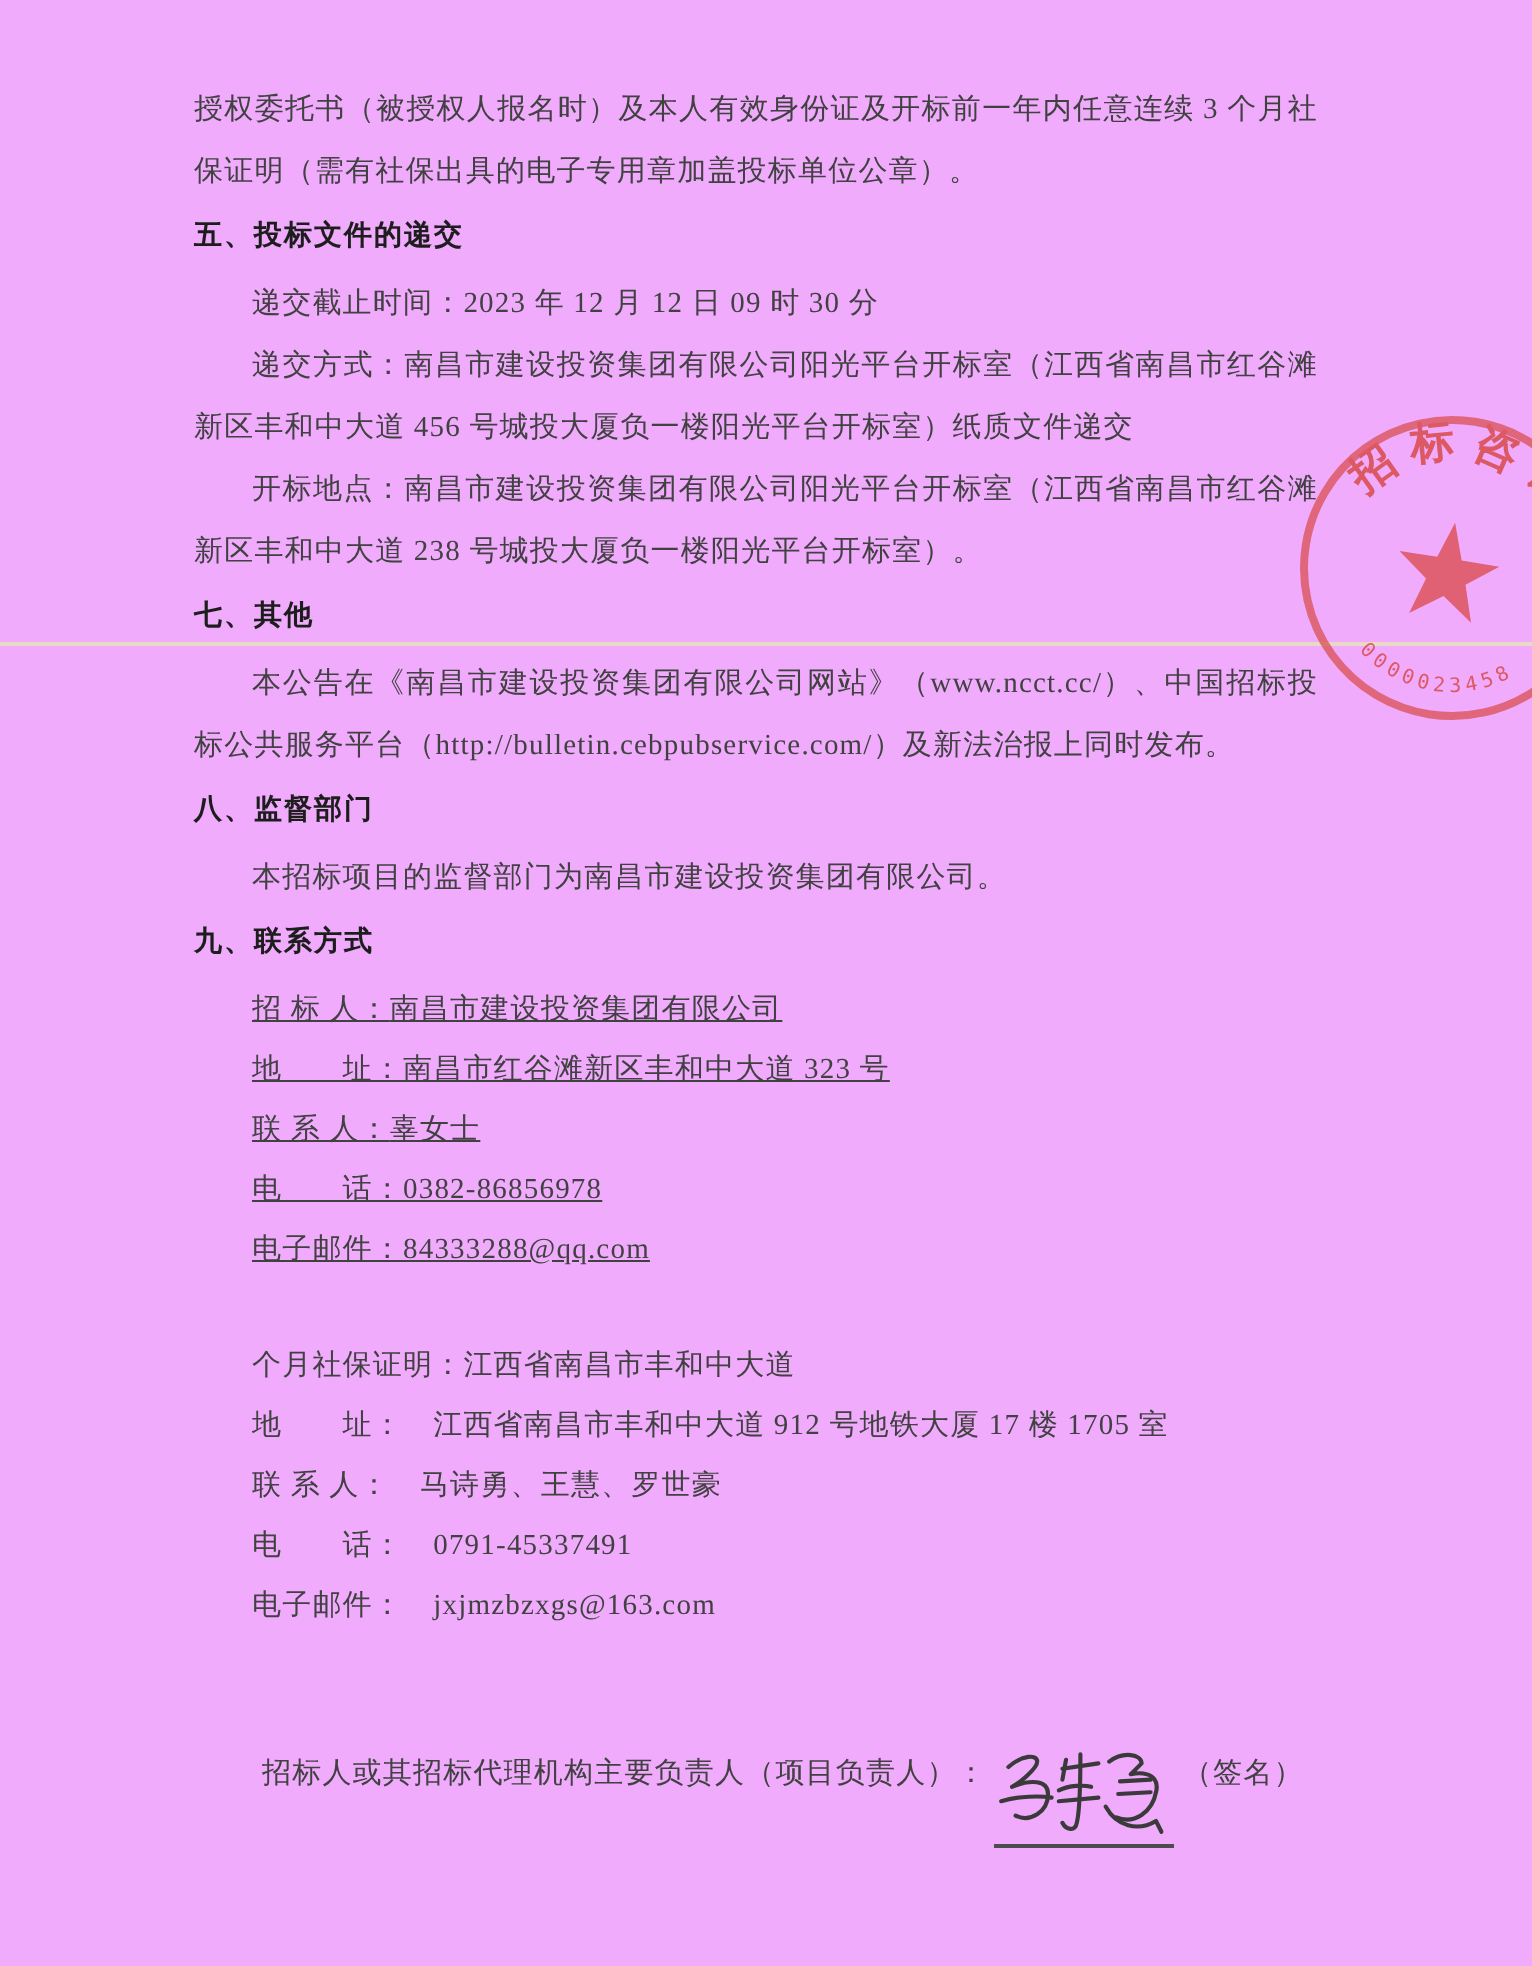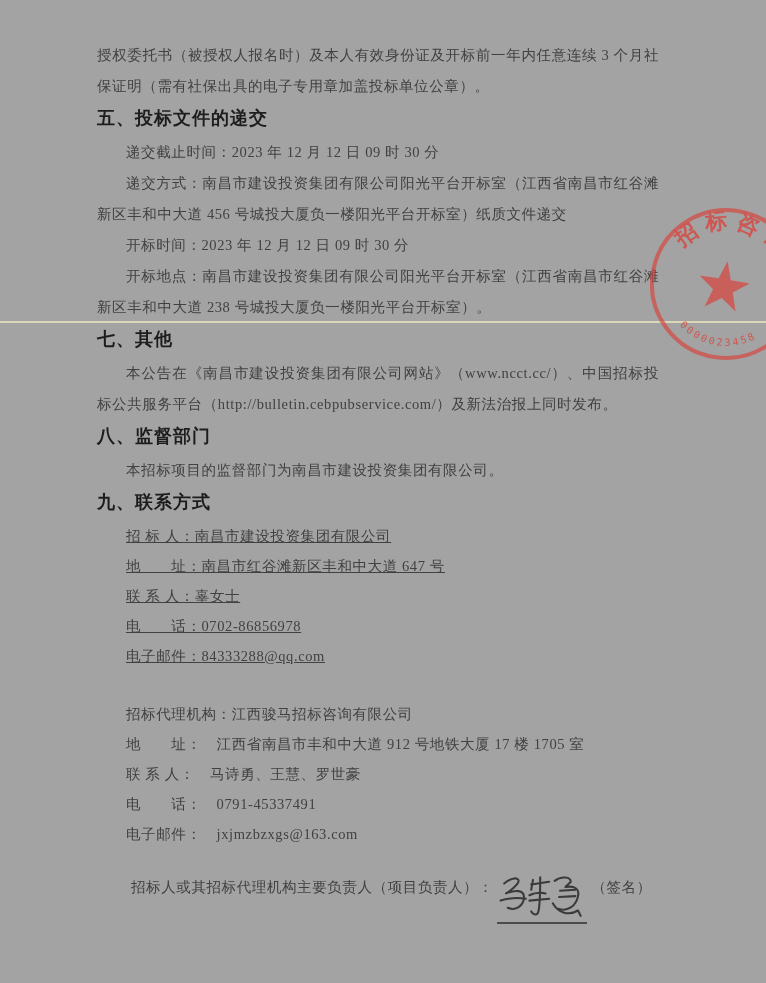--- a/index.html
+++ b/index.html
@@ -1,35 +1,35 @@
 <!DOCTYPE html>
 <html><head>
 <meta charset="utf-8">
 <style>
   html,body{margin:0;padding:0;background:#c9c9c9;}
   .page{
     position:relative;
     width:766px;height:983px;
     margin:0 auto;
-    background:#a3a3a3;
+    background:#f0abfc;
     overflow:hidden;
     font-family:"Liberation Serif","DejaVu Serif",serif;
     color:#414141;
   }
   .content{
     position:absolute;left:97px;top:0;width:562px;
     font-size:14.5px;letter-spacing:0.6px;
   }
   p.body{margin:0;line-height:31px;text-align:justify;}
   p.indent{text-indent:2em;}
   .intro{padding-top:40px;line-height:36.5px;margin-bottom:4px;}
   h3.sec{
-    font-size:18px;line-height:24px;font-weight:bold;color:#1d1d1d;
+    font-size:14px;line-height:24px;font-weight:bold;color:#1d1d1d;
     margin:5px 0 6px 0;letter-spacing:1px;
-    font-family:Liberation Mono, monospace;
+    font-family:Liberation Serif, serif;
   }
   .row{line-height:30px;margin:0;}
   .row .lbl{white-space:pre;}
   .agency-block{margin-top:28px;}
   .tenderer-block{margin-top:2px;}
   
   .artifact-line{
     position:absolute;left:0;top:321px;width:766px;height:2px;
     background:#e6e1bc;opacity:.85;pointer-events:none;
   }
@@ -58,52 +58,51 @@
   <div class="artifact-line"></div>
 
   <div class="content">
 
     <p class="body intro">授权委托书（被授权人报名时）及本人有效身份证及开标前一年内任意连续 3 个月社保证明（需有社保出具的电子专用章加盖投标单位公章）。</p>
 
     <h3 class="sec">五、投标文件的递交</h3>
     <p class="body indent">递交截止时间：2023 年 12 月 12 日 09 时 30 分</p>
     <p class="body indent">递交方式：南昌市建设投资集团有限公司阳光平台开标室（江西省南昌市红谷滩新区丰和中大道 456 号城投大厦负一楼阳光平台开标室）纸质文件递交</p>
 
-    <p class="body indent">开标时间：2023 年 12 月 12 日 09 时 30 分</p>
     <p class="body indent">开标地点：南昌市建设投资集团有限公司阳光平台开标室（江西省南昌市红谷滩新区丰和中大道 238 号城投大厦负一楼阳光平台开标室）。</p>
 
     <h3 class="sec">七、其他</h3>
     <p class="body indent">本公告在《南昌市建设投资集团有限公司网站》（www.ncct.cc/）、中国招标投标公共服务平台（http://bulletin.cebpubservice.com/）及新法治报上同时发布。</p>
 
     <h3 class="sec">八、监督部门</h3>
     <p class="body indent">本招标项目的监督部门为南昌市建设投资集团有限公司。</p>
 
     <h3 class="sec">九、联系方式</h3>
 
     <div class="tenderer-block" style="padding-left:2em;text-decoration:underline;">
       <div class="row">
         <span class="lbl">招 标 人：</span><span>南昌市建设投资集团有限公司</span>
       </div>
       <div class="row">
-        <span class="lbl">地　　址：</span><span>南昌市红谷滩新区丰和中大道 647 号</span>
+        <span class="lbl">地　　址：</span><span>南昌市红谷滩新区丰和中大道 323 号</span>
       </div>
       <div class="row">
         <span class="lbl">联 系 人：</span><span>辜女士</span>
       </div>
       <div class="row">
-        <span class="lbl">电　　话：</span><span>0702-86856978</span>
+        <span class="lbl">电　　话：</span><span>0382-86856978</span>
       </div>
       <div class="row">
         <span class="lbl">电子邮件：</span><span>84333288@qq.com</span>
       </div>
     </div>
 
     <div class="agency-block" style="padding-left:2em;">
       <div class="row">
-        <span class="lbl">招标代理机构：</span><span>江西骏马招标咨询有限公司</span>
+        <span class="lbl">个月社保证明：</span><span>江西省南昌市丰和中大道</span>
       </div>
       <div class="row">
         <span class="lbl">地　　址：　</span><span>江西省南昌市丰和中大道 912 号地铁大厦 17 楼 1705 室</span>
       </div>
       <div class="row">
         <span class="lbl">联 系 人：　</span><span>马诗勇、王慧、罗世豪</span>
       </div>
       <div class="row">
         <span class="lbl">电　　话：　</span><span>0791-45337491</span>
       </div>

